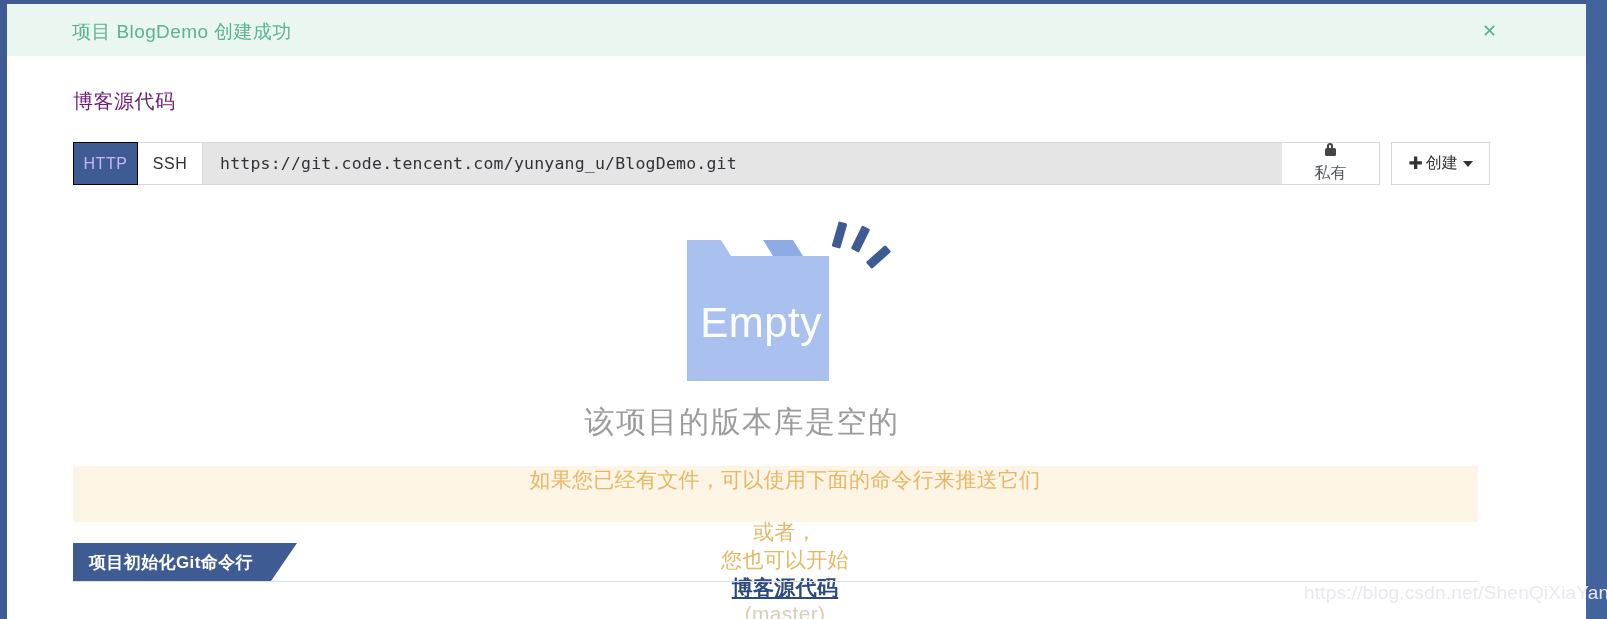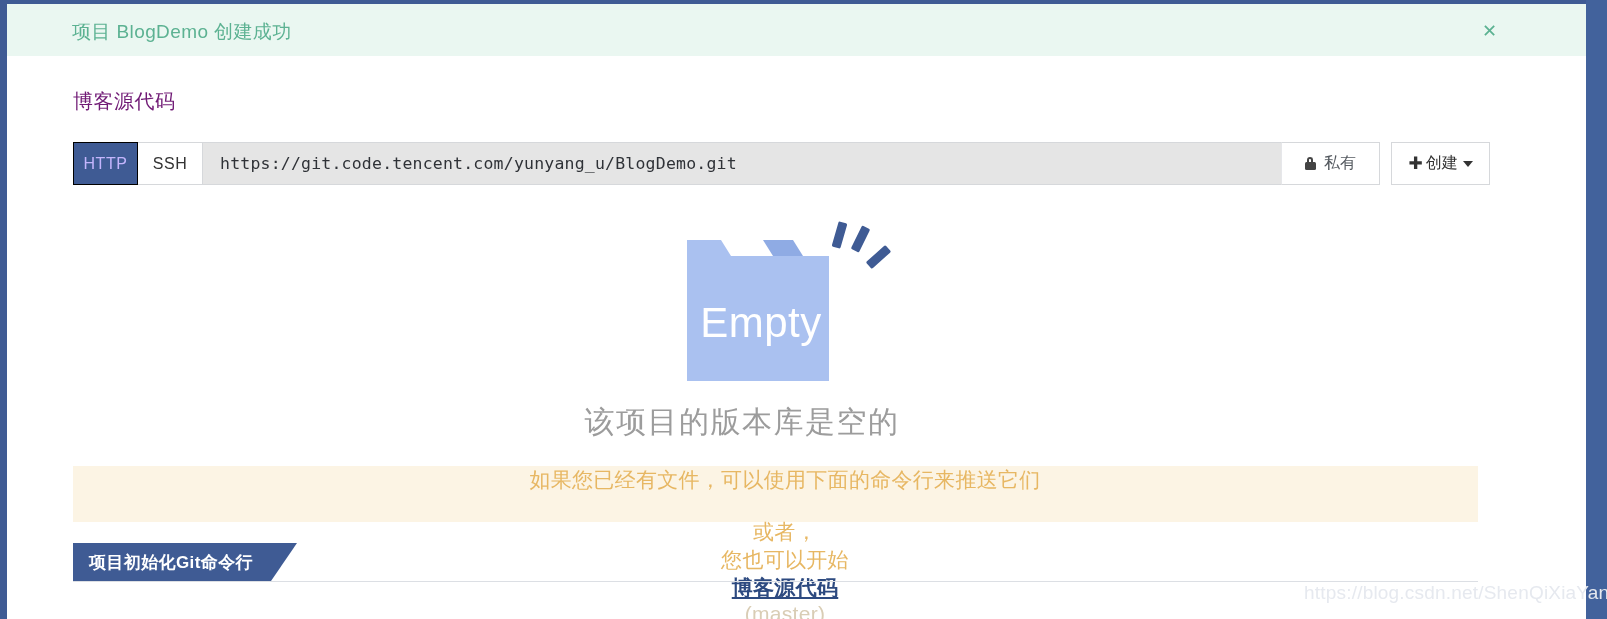--- a/index.html
+++ b/index.html
@@ -148,20 +148,21 @@
     display: flex;
     align-items: center;
     justify-content: center;
     gap: 8px;
     background: #ffffff;
     border: 1px solid #d6d8db;
     border-left: 1px solid #e6e7ea;
     font-size: 16px;
     color: #555a60;
     box-sizing: border-box;
+    flex-direction: column;
   }
   .lock-icon {
     display: inline-block;
     width: 11px;
     height: 13px;
     position: relative;
   }
   .lock-icon::before {
     content: "";
     position: absolute;

